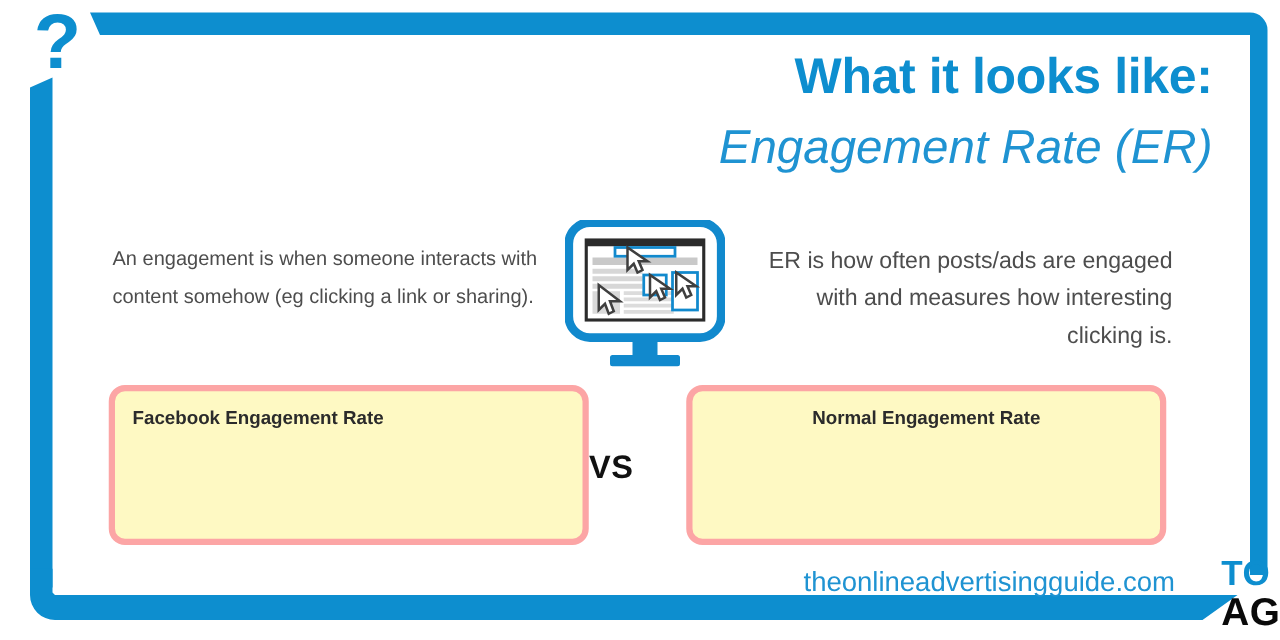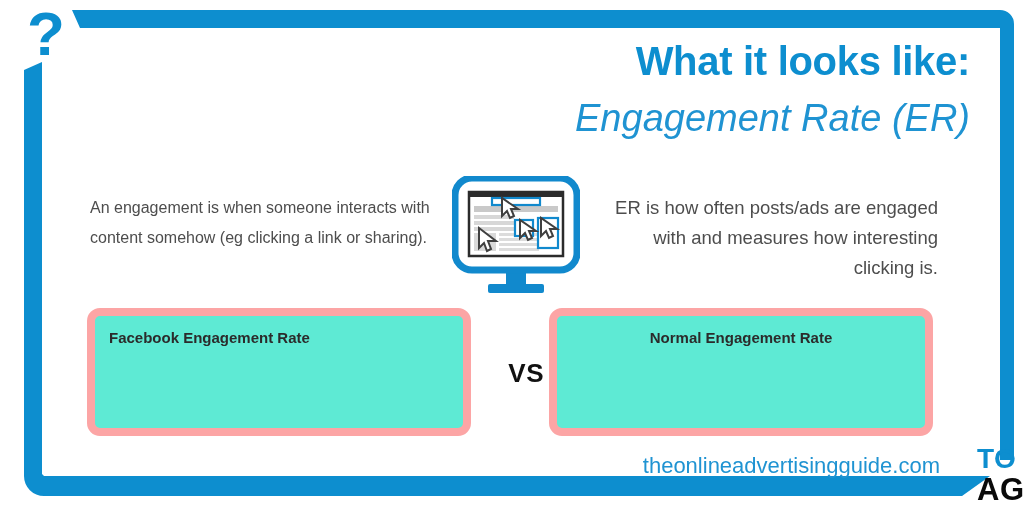--- a/index.html
+++ b/index.html
@@ -101,23 +101,23 @@
     height: 118px;
   }
 
   
   .cmp-box {
     position: absolute;
     top: 308px;
     width: 384px;
     height: 128px;
     box-sizing: border-box;
-    border: 8px solid #fca5a5;
+    border: 5px solid #fca5a5;
     border-radius: 13px;
-    background: #5eead4;
+    background: #fef9c3;
     padding: 11px 14px 0 14px;
   }
   .cmp-left  { left: 87px;  }
   .cmp-right { left: 549px; }
 
   .cmp-title {
     font-size: 15px;
     font-weight: bold;
     color: #2b2b2b;
     line-height: 21px;
@@ -128,24 +128,24 @@
     color: #3a3a3a;
     line-height: 22.5px;
   }
   .cmp-left .cmp-title,
   .cmp-left .cmp-body { text-align: left; }
   .cmp-right .cmp-title,
   .cmp-right .cmp-body { text-align: center; }
 
   .vs-label {
     position: absolute;
-    left: 480px;
+    left: 457px;
     top: 358px;
     width: 64px;
-    text-align: right;
+    text-align: center;
     font-size: 26px;
     font-weight: bold;
     color: #111111;
     letter-spacing: 0.5px;
   }
 
   
   .footer-url {
     position: absolute;
     left: 540px;

